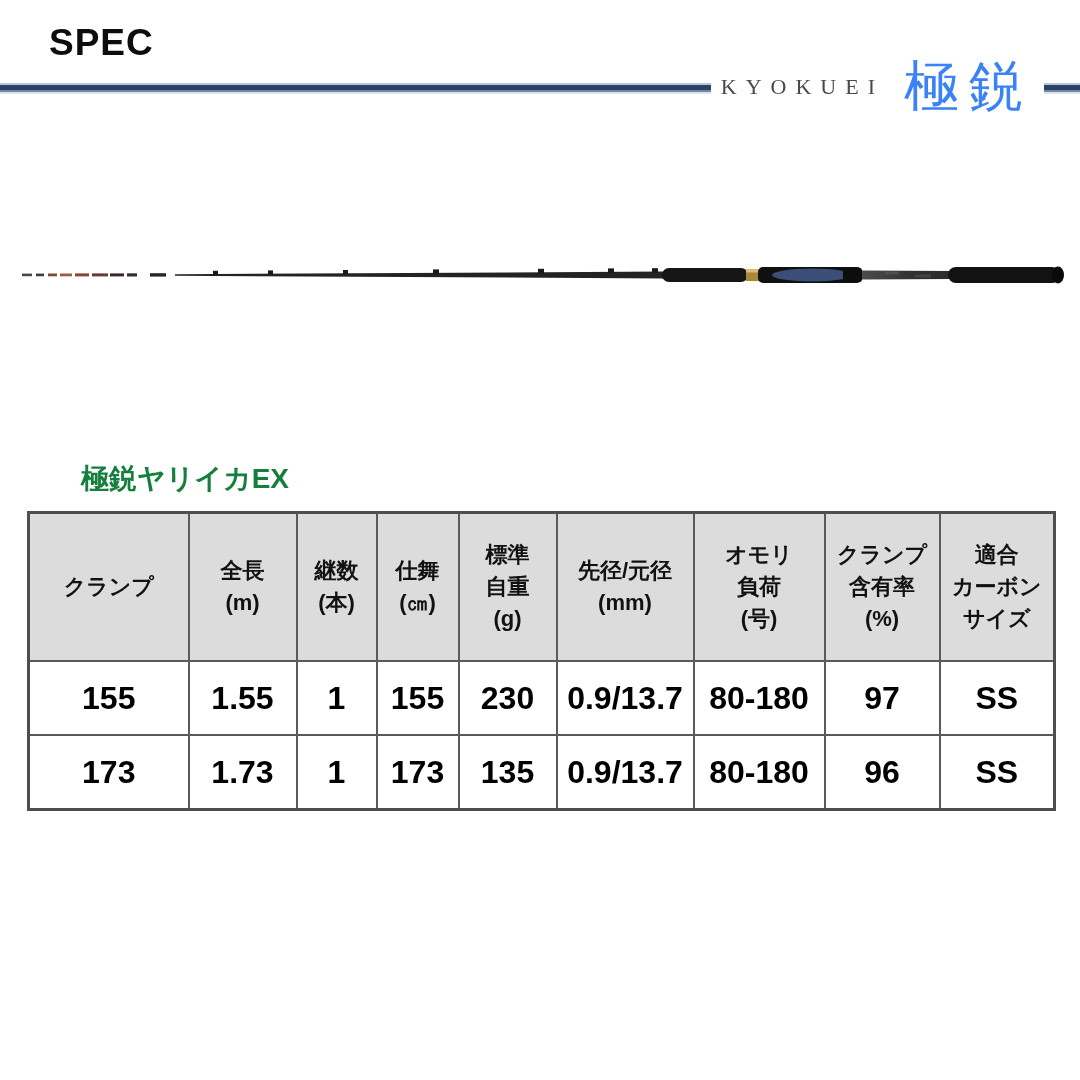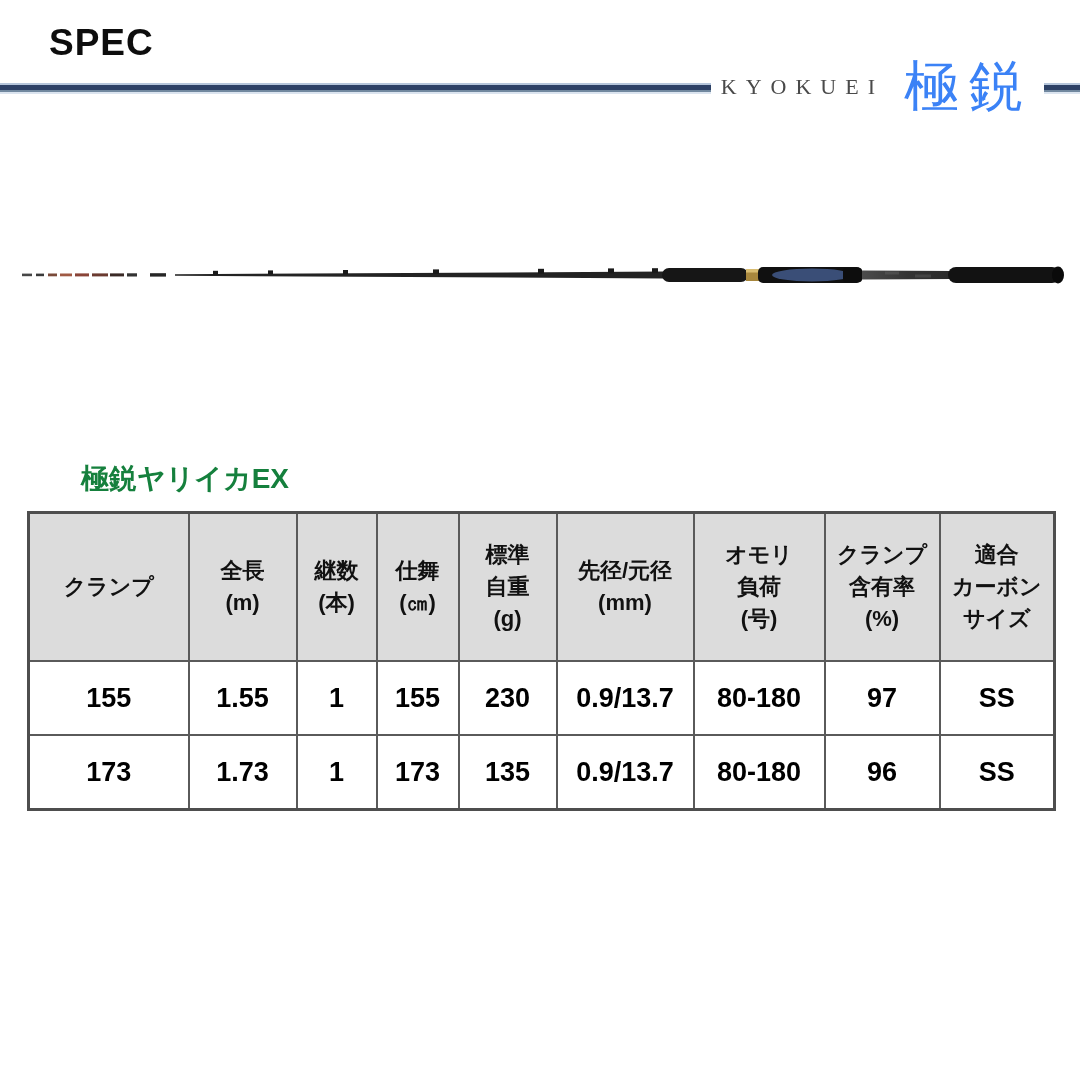--- a/index.html
+++ b/index.html
@@ -29,21 +29,21 @@
   .product-title {position:absolute; left:49px; top:460px; font-size:28px; font-weight:bold;
                   color:#15803d;margin-left:32px;}
 
   table.spec-table {position:absolute; left:27px; top:511px; width:1026px;
                     border-collapse:collapse; table-layout:fixed;
                     border:3px solid #4e4e4e;}
   .spec-table th, .spec-table td {border:2px solid #5a5a5a; text-align:center;
                     vertical-align:middle; white-space:pre-line; padding:0;}
   .spec-table th {background:#dcdcdc; color:#111111; font-size:22px; font-weight:bold;
                   height:146px; line-height:1.45;}
-  .spec-table td {background:#ffffff; color:#000000; font-size:27px; font-weight:bold;
+  .spec-table td {background:#ffffff; color:#000000; font-size:32px; font-weight:bold;
                   height:72px;text-align:center;}
 </style>
 </head>
 <body>
 
 <div class="canvas">
 
   <div class="spec-title">SPEC</div>
 
   <div class="rule"></div>

